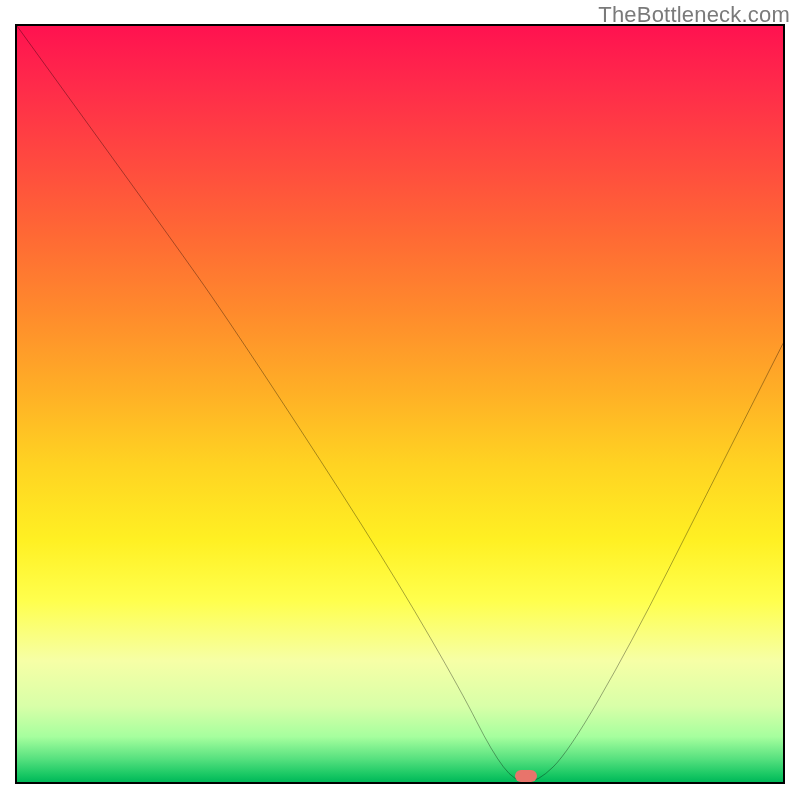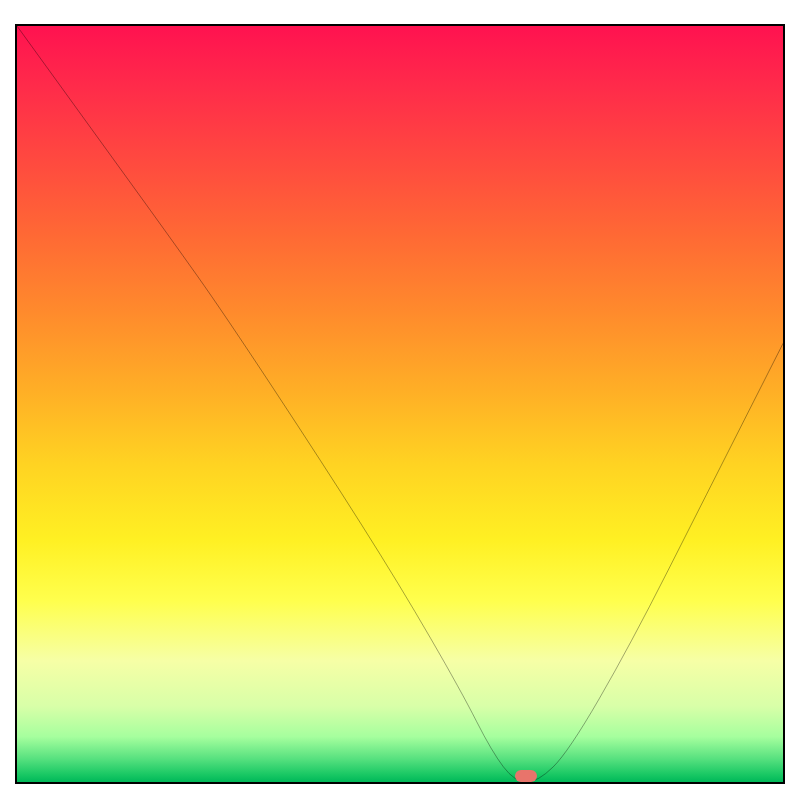--- a/index.html
+++ b/index.html
@@ -74,20 +74,21 @@
     border-radius: 6px;
     background: #e8746b;
     transform: translate(-50%, -50%);
   }
 </style>
 </head>
 <body>
 
 <div class="stage">
 
+  <div class="watermark">TheBottleneck.com</div>
 
   <div class="frame">
     <div class="gradient"></div>
 
     <svg class="curve" viewBox="0 0 100 100" preserveAspectRatio="none">
       <path id="curve-path" fill="none" stroke="#000" stroke-width="0.35" vector-effect="non-scaling-stroke" stroke-linejoin="round" stroke-linecap="round" d="M 0 0 Q 0 0 5 7 Q 10 14 15 21 Q 20 28 23.5 33 Q 27 38 33.5 48 Q 40 58 45 66 Q 50 74 54 81 Q 58 88 60 92 Q 62 96 63.5 98 Q 65 100 66.5 100 Q 68 100 70 98 Q 72 96 76 89 Q 80 82 85 72 Q 90 62 95 52 T 100 42"></path>
     </svg>
 
     <div id="marker" class="marker" style="left: 66.5%; top: 99.2%;"></div>
   </div>

